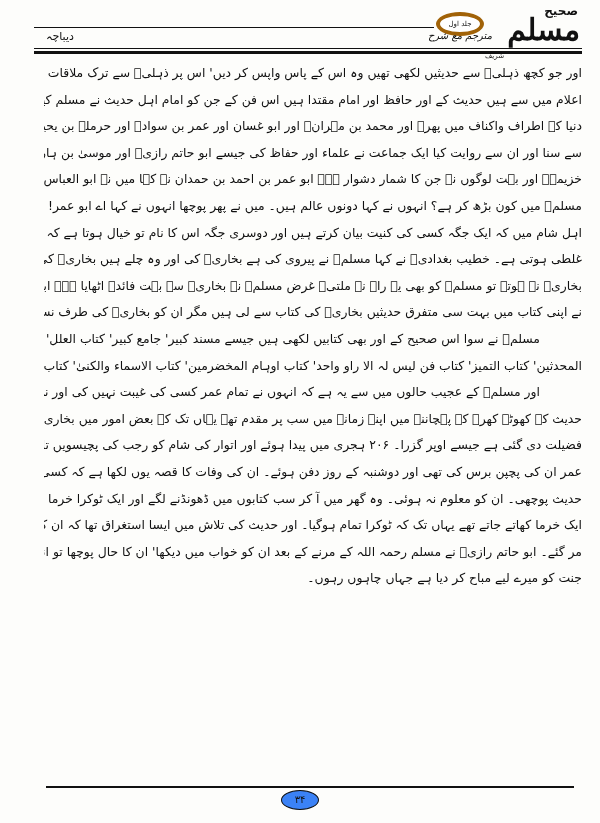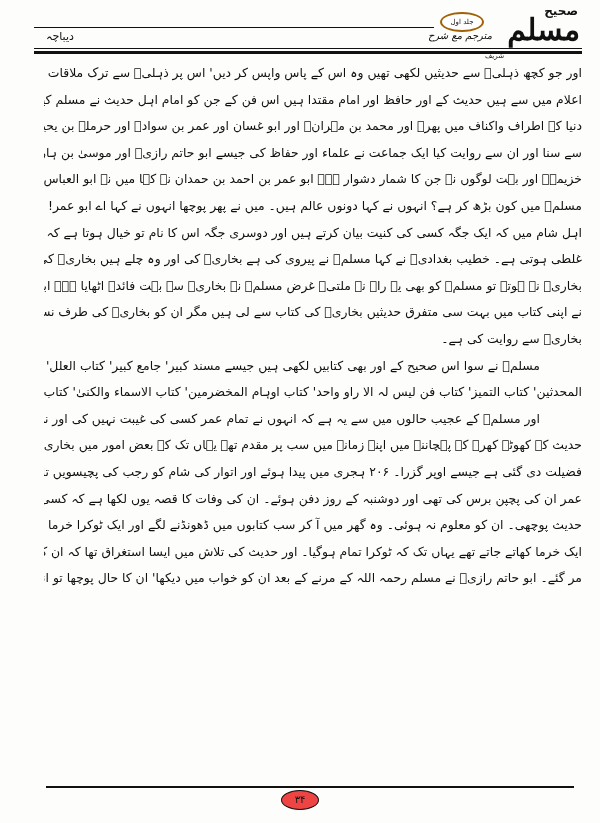--- a/index.html
+++ b/index.html
@@ -19,42 +19,42 @@
   .header-section { position: absolute; left: 28px; top: 30px; font-size: 11px; direction: rtl; text-align: right; }
   .header-bottom-rule1 { position: absolute; left: 16px; top: 48px; width: 548px; height: 1px; background: #111; }
   .header-bottom-rule2 { position: absolute; left: 16px; top: 51px; width: 548px; height: 3px; background: #111; }
 
   .logo { position: absolute; right: 8px; top: 4px; height: 46px; width: 160px; }
   .logo-main { position: absolute; right: 0; top: 10px; font-family: "DejaVu Serif", serif; font-weight: bold; font-size: 30px; line-height: 32px; direction: rtl; }
   .logo-sahih { position: absolute; right: 2px; top: 0; font-size: 12px; font-weight: bold; }
   .logo-sharif { position: absolute; right: 76px; top: 4px; font-size: 7px; margin-top: 44px; }
   .volume-badge {
     position: absolute; right: 96px; top: 8px; width: 40px; height: 16px;
-    border: 2px solid #a16207; border-radius: 50%;
+    border: 4px solid #a16207; border-radius: 50%;
     font-size: 7px; text-align: center; line-height: 16px; direction: rtl; background: #fff;
   }
   .logo-subtitle { position: absolute; right: 88px; top: 26px; font-size: 10px; direction: rtl; font-style: italic; }
 
   
   .content {
     position: absolute; left: 44px; top: 60px; width: 538px;
     direction: rtl; text-align: justify;
     font-family: "DejaVu Sans", sans-serif;
     font-size: 12.4px; line-height: 26.6px;
   }
   .content p { margin: 0; }
   .content .line { display: block; text-align: justify; text-align-last: justify; white-space: nowrap; overflow: hidden; }
   .content .line.last { text-align-last: right; }
 
   
   .footer-rule { position: absolute; left: 46px; top: 786px; width: 528px; height: 2px; background: #111; }
   .page-number {
     position: absolute; left: 281px; top: 790px; width: 36px; height: 18px;
     border: 1.5px solid #111; border-radius: 50%;
-    font-size: 10px; text-align: center; line-height: 18px; background: #ef4444;
+    font-size: 10px; text-align: center; line-height: 18px; background: #3b82f6;
   }
 </style>
 </head>
 <body>
 
 <div class="page">
 
   <div class="header">
     <div class="header-top-rule"></div>
     <div class="header-section">دیباچہ</div>
@@ -75,34 +75,34 @@
         <span class="line">اور جو کچھ ذہلیؒ سے حدیثیں لکھی تھیں وہ اس کے پاس واپس کر دیں' اس پر ذہلیؒ سے ترک ملاقات ہوگئی۔ بہرحال امام مسلمؒ، علمائے</span>
         <span class="line">اعلام میں سے ہیں حدیث کے اور حافظ اور امام مقتدا ہیں اس فن کے جن کو امام اہل حدیث نے مسلم کیا ہے اور طلب حدیث کے لیے</span>
         <span class="line">دنیا کے اطراف واکناف میں پھرے اور محمد بن مہرانؒ اور ابو غسان اور عمر بن سوادؒ اور حرملہ بن یحییٰؒ اور سعید بن منصورؒ اور ابو مصعبؒ</span>
         <span class="line">سے سنا اور ان سے روایت کیا ایک جماعت نے علماء اور حفاظ کی جیسے ابو حاتم رازیؒ اور موسیٰ بن ہارونؒ اور احمد بن سلمہؒ اور ابو بکر بن</span>
         <span class="line">خزیمہؒ اور بہت لوگوں نے جن کا شمار دشوار ہے۔ ابو عمر بن احمد بن حمدان نے کہا میں نے ابو العباس بن عقدہؒ سے پوچھا کہ بخاریؒ اور</span>
         <span class="line">مسلمؒ میں کون بڑھ کر ہے؟ انہوں نے کہا دونوں عالم ہیں۔ میں نے پھر پوچھا انہوں نے کہا اے ابو عمر! بخاریؒ سے کبھی غلطی ہوتی ہے</span>
         <span class="line">اہل شام میں کہ ایک جگہ کسی کی کنیت بیان کرتے ہیں اور دوسری جگہ اس کا نام تو خیال ہوتا ہے کہ یہ دو آدمی ہیں اور مسلمؒ سے بہت کم</span>
         <span class="line">غلطی ہوتی ہے۔ خطیب بغدادیؒ نے کہا مسلمؒ نے پیروی کی ہے بخاریؒ کی اور وہ چلے ہیں بخاریؒ کی راہ پر۔ دارقطنیؒ نے کہا کہ اگر</span>
         <span class="line">بخاریؒ نہ ہوتے تو مسلمؒ کو بھی یہ راہ نہ ملتی۔ غرض مسلمؒ نے بخاریؒ سے بہت فائدہ اٹھایا ہے۔ ابو احمد شیخ حاکم نیشاپوریؒ نے کہا کہ مسلمؒ</span>
         <span class="line">نے اپنی کتاب میں بہت سی متفرق حدیثیں بخاریؒ کی کتاب سے لی ہیں مگر ان کو بخاریؒ کی طرف نسبت نہیں دی اور نہ اپنی صحیح میں</span>
-        <span class="line last">بخاریؒ سے روایت کی ہے۔</span>
       </p>
       <p>
         <span class="line" style="padding-right: 42px;">مسلمؒ نے سوا اس صحیح کے اور بھی کتابیں لکھی ہیں جیسے مسند کبیر' جامع کبیر' کتاب العلل' کتاب الطبقات' کتاب اوہام</span>
         <span class="line">المحدثین' کتاب التمیز' کتاب فن لیس لہ الا راو واحد' کتاب اوہام المخضرمین' کتاب الاسماء والکنیٰ' کتاب الوحدان' کتاب حدیث عمرو</span>
       </p>
       <p>
         <span class="line last" style="padding-right: 42px;">اور مسلمؒ کے عجیب حالوں میں سے یہ ہے کہ انہوں نے تمام عمر کسی کی غیبت نہیں کی اور نہ کسی کو مارا اور نہ کسی کو گالی دی۔</span>
       </p>
       <p>
         <span class="line">حدیث کے کھوٹے کھرے کے پہچاننے میں اپنے زمانے میں سب پر مقدم تھے یہاں تک کہ بعض امور میں بخاریؒ پر بھی ان کو</span>
         <span class="line">فضیلت دی گئی ہے جیسے اوپر گزرا۔ ۲۰۶ ہجری میں پیدا ہوئے اور اتوار کی شام کو رجب کی پچیسویں تاریخ ۲۶۱ ہجری میں وفات پائی۔</span>
         <span class="line">عمر ان کی پچپن برس کی تھی اور دوشنبہ کے روز دفن ہوئے۔ ان کی وفات کا قصہ یوں لکھا ہے کہ کسی مجلس میں لوگوں نے ان سے ایک</span>
         <span class="line">حدیث پوچھی۔ ان کو معلوم نہ ہوئی۔ وہ گھر میں آ کر سب کتابوں میں ڈھونڈنے لگے اور ایک ٹوکرا خرما کا ان کے سامنے رکھا تھا۔ ایک</span>
         <span class="line">ایک خرما کھاتے جاتے تھے یہاں تک کہ ٹوکرا تمام ہوگیا۔ اور حدیث کی تلاش میں ایسا استغراق تھا کہ ان کو خبر نہ ہوئی اور اسی وجہ سے</span>
         <span class="line">مر گئے۔ ابو حاتم رازیؒ نے مسلم رحمہ اللہ کے مرنے کے بعد ان کو خواب میں دیکھا' ان کا حال پوچھا تو انہوں نے کہا اللہ جل شانہ نے</span>
+        <span class="line last">جنت کو میرے لیے مباح کر دیا ہے جہاں چاہوں رہوں۔</span>
       </p>
     </div>
 
   <div class="footer-rule"></div>
   <div class="page-number">۳۴</div>
 </div>
 
 </body></html>

